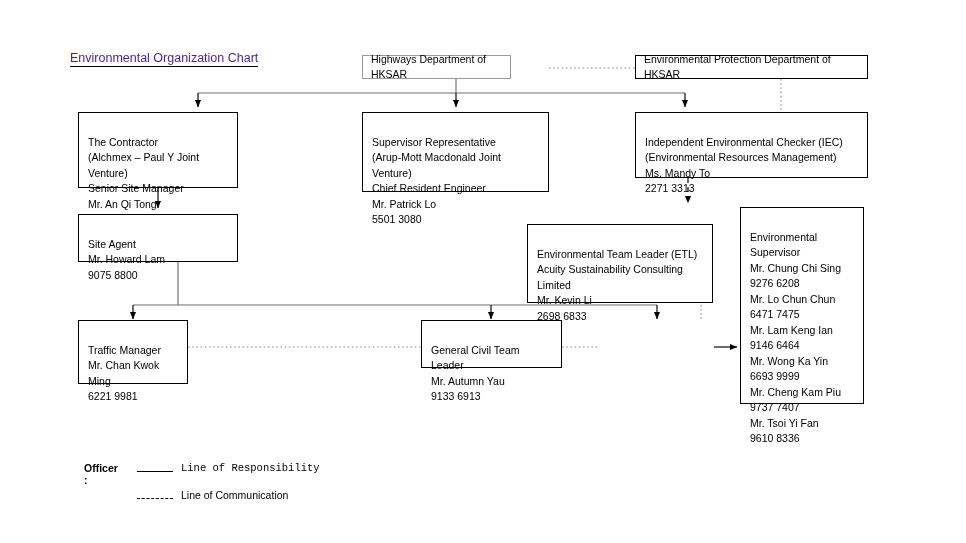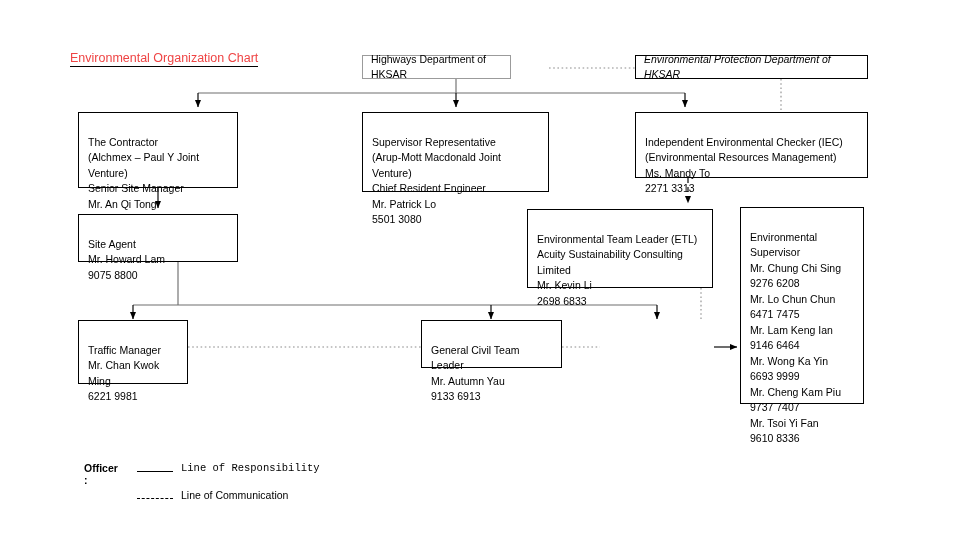--- a/index.html
+++ b/index.html
@@ -21,21 +21,21 @@
     line-height:15.5px;
     padding:6px 8px 6px 9px;
     white-space:pre-line;
     z-index:3;
   }
   .node.light{border:1px solid #9b9b9b;}
   .node.center{display:flex;align-items:center;justify-content:center;padding:4px 8px;}
   #chart-title{
     position:absolute;left:70px;top:51px;
     font-size:12.5px;
-    color:#ef4444;
+    color:#4c1d95;
     border-bottom:1px solid #000;
     padding-bottom:1px;
     z-index:4;
   }
   #connectors{position:absolute;left:0;top:0;width:966px;height:543px;z-index:1;}
   #legend{position:absolute;left:84px;top:459px;z-index:4;font-size:10.5px;}
   #legend .legend-title{position:absolute;left:0;top:3px;font-weight:bold;font-size:10.5px;}
   #legend .legend-row{position:absolute;left:53px;font-size:10.5px;white-space:nowrap;}
   #legend .legend-row.r1{top:3px;font-family:Liberation Mono, monospace;}
   #legend .legend-row.r2{top:29px;}
@@ -87,21 +87,21 @@
       <line x1="562" y1="347" x2="600" y2="347" stroke="#8b8b8b" stroke-width="1.1" stroke-dasharray="1.6 2.6"></line>
 
       <line x1="714" y1="347" x2="737" y2="347" marker-end="url(#arrow)"></line>
     </g>
   </svg>
 
   <div class="node light center" style="left:362px;top:55px;width:149px;height:24px;">
     <span>Highways Department of HKSAR</span>
   </div>
 
-  <div class="node center" style="left:635px;top:55px;width:233px;height:24px;font-style:italic;">
+  <div class="node center" style="left:635px;top:55px;width:233px;height:24px;">
     <span>Environmental Protection Department of HKSAR</span>
   </div>
 
   <div class="node" style="left:78px;top:112px;width:160px;height:76px;">
     <span>The Contractor
 (Alchmex – Paul Y Joint Venture)
 Senior Site Manager
 Mr. An Qi Tong
 5621 7688</span>
   </div>
@@ -120,21 +120,21 @@
 Ms. Mandy To
 2271 3313</span>
   </div>
 
   <div class="node" style="left:78px;top:214px;width:160px;height:48px;">
     <span>Site Agent
 Mr. Howard Lam
 9075 8800</span>
   </div>
 
-  <div class="node" style="left:527px;top:209px;width:186px;height:79px;">
+  <div class="node" style="left:527px;top:224px;width:186px;height:79px;">
     <span>Environmental Team Leader (ETL)
 Acuity Sustainability Consulting
 Limited
 Mr. Kevin Li
 2698 6833</span>
   </div>
 
   <div class="node" style="left:740px;top:207px;width:124px;height:197px;">
     <span>Environmental
 Supervisor

